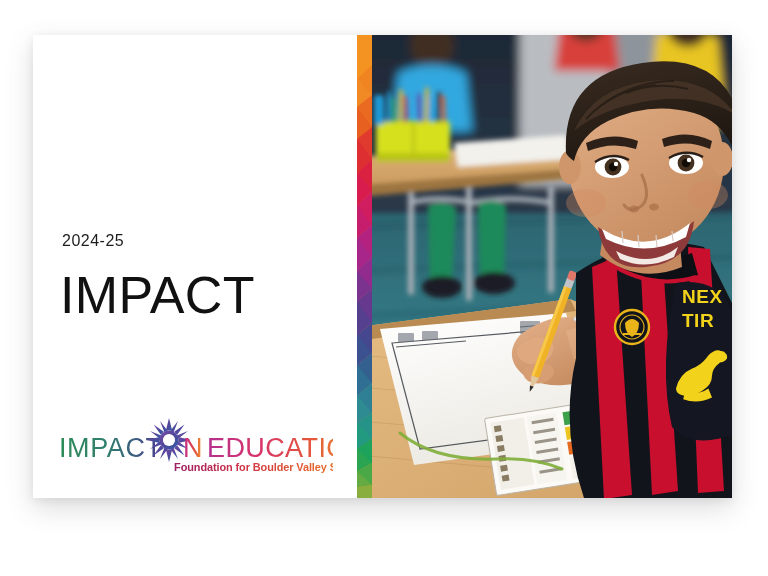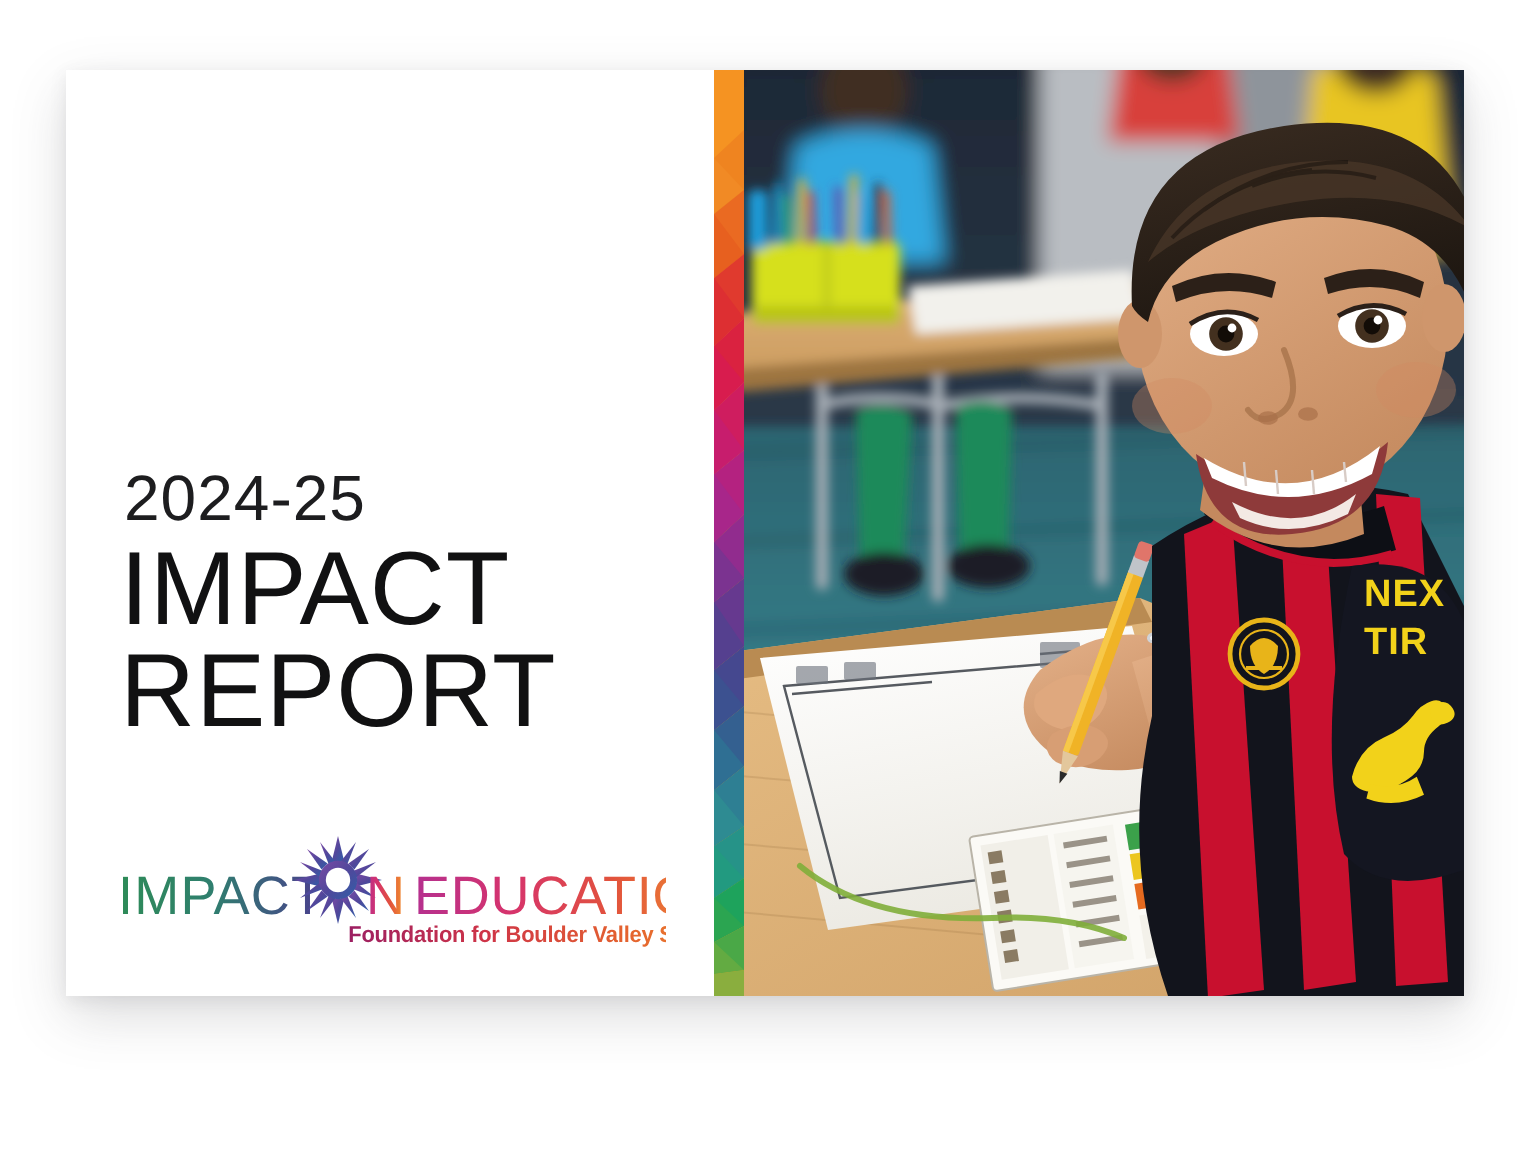--- a/index.html
+++ b/index.html
@@ -41,21 +41,21 @@
     width: 324px;
     flex: 0 0 324px;
     background: #ffffff;
     overflow: hidden;
   }
 
   .year-label {
     position: absolute;
     left: 29px;
     top: 198px;
-    font-size: 32px;
+    font-size: 16px;
     font-weight: 300;
     letter-spacing: 0.5px;
     color: #1d1d1f;
     line-height: 1;
     white-space: nowrap;
   }
 
   .title-block {
     position: absolute;
     left: 27px;
@@ -126,21 +126,20 @@
 <div class="page">
 
   <div class="cover-card">
 
     <div class="text-panel">
 
       <div class="year-label">2024-25</div>
 
       <div class="title-block">
         <span class="title-line">IMPACT</span>
-        <span class="title-line">REPORT</span>
       </div>
 
       <div class="logo">
         <svg viewBox="0 0 276 62" xmlns="http://www.w3.org/2000/svg" aria-hidden="true">
           <defs>
             <linearGradient id="gImpact" x1="0" y1="0" x2="1" y2="0">
               <stop offset="0" stop-color="#2e8b57"></stop>
               <stop offset="0.45" stop-color="#2f7f6e"></stop>
               <stop offset="1" stop-color="#4b3d8f"></stop>
             </linearGradient>

